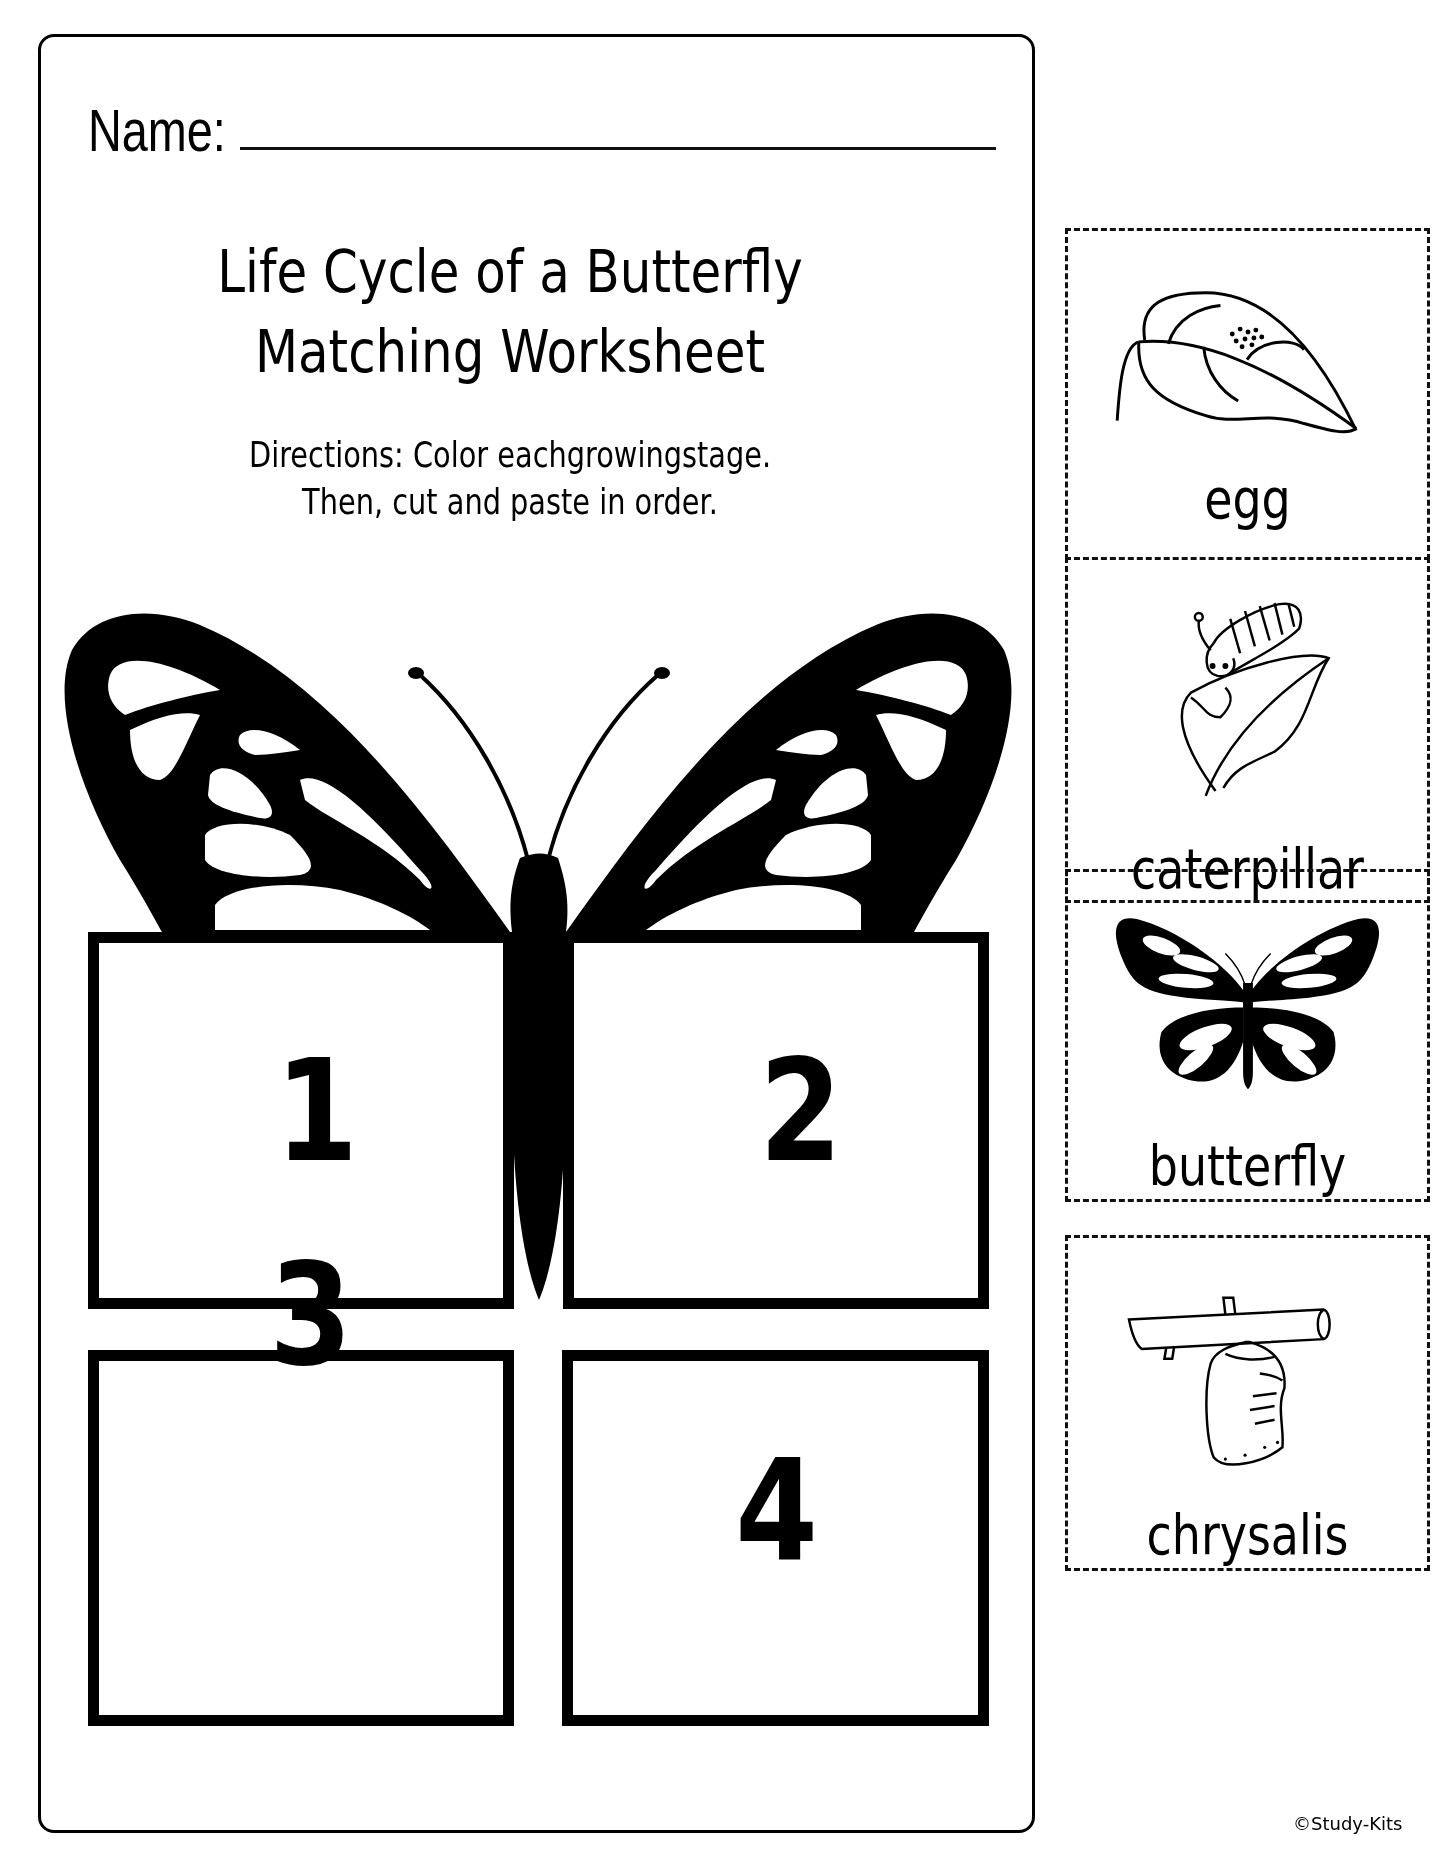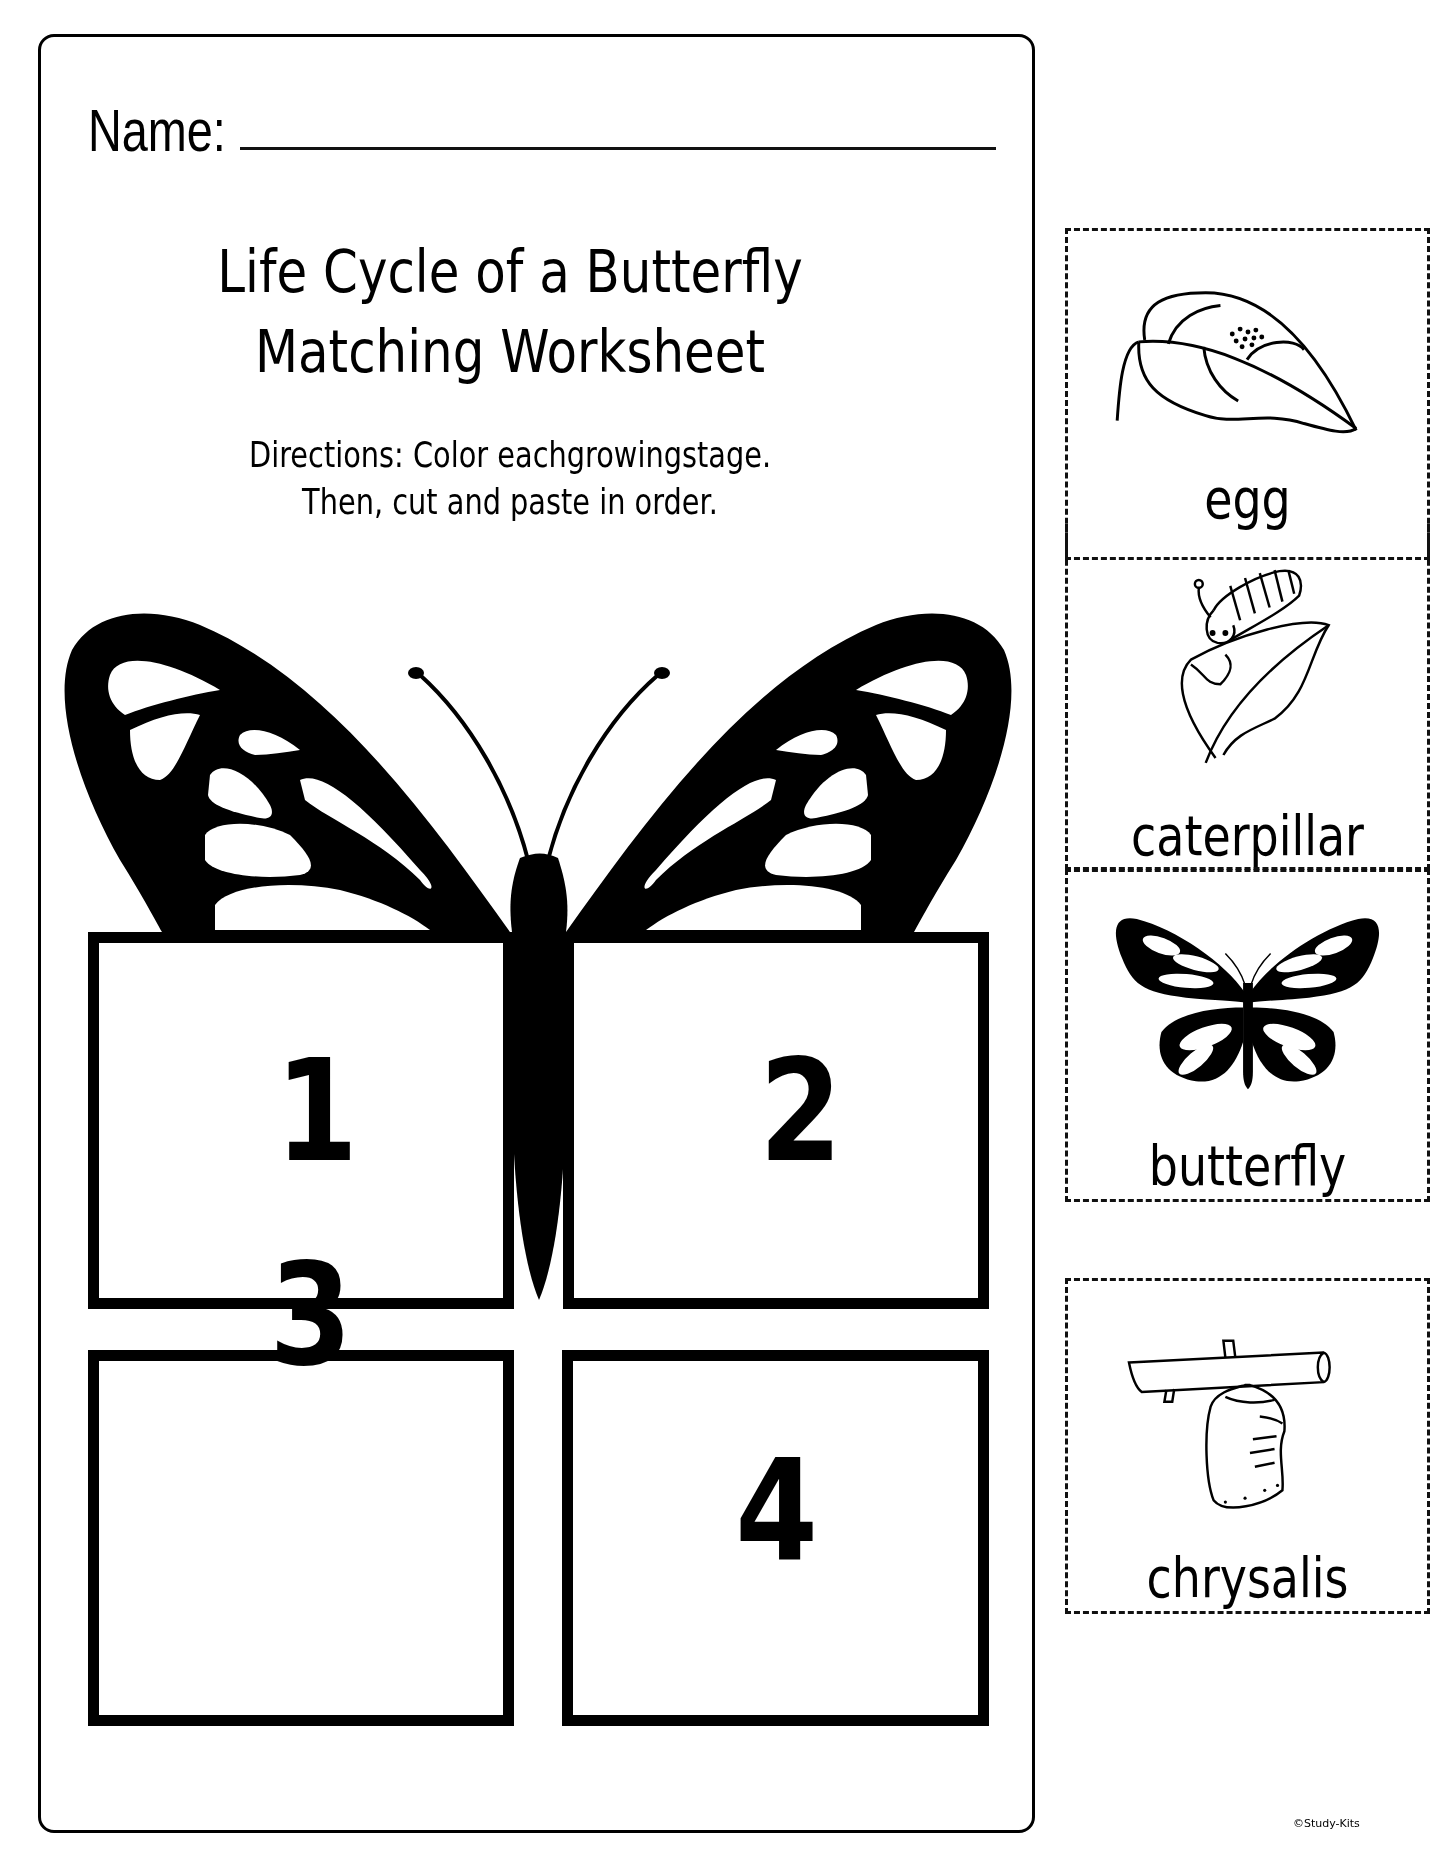--- a/index.html
+++ b/index.html
@@ -20,26 +20,26 @@
   .box2 { left: 563px; top: 932px; width: 426px; height: 377px; }
   .box3 { left: 88px; top: 1350px; width: 426px; height: 376px; }
   .box4 { left: 562px; top: 1350px; width: 427px; height: 376px; }
   .num { font-family: "DejaVu Sans", sans-serif; font-size: 140px; line-height: 140px; font-weight: bold; transform: scaleX(0.85); }
   .n1 { left: 268px; top: 1042px; }
   .n2 { left: 752px; top: 1042px; }
   .n3 { left: 262px; top: 1246px; }
   .n4 { left: 728px; top: 1442px; }
   .card { left: 1065px; width: 365px; border: 3px dashed #111; box-sizing: border-box; text-decoration: underline; }
   .card-egg { top: 228px; height: 332px; }
-  .card-cat { top: 524px; height: 346px; border-top: none; }
+  .card-cat { top: 557px; height: 346px; border-top: none; }
   .card-fly { top: 869px; height: 333px; border-top: 3px dashed #111; }
-  .card-chr { top: 1278px; height: 336px; border-top: 3px dashed #111; }
+  .card-chr { top: 1235px; height: 336px; border-top: 3px dashed #111; }
   .card-label { position: absolute; left: 0; width: 100%; text-align: center; font-family: "DejaVu Sans", sans-serif; font-size: 56px; line-height: 64px; white-space: nowrap; transform: scaleX(0.82); transform-origin: center top; }
   .card-art { position: absolute; left: 0; top: 0; width: 100%; }
-  .copyright { left: 1293px; top: 1814px; font-family: "DejaVu Sans", sans-serif; font-size: 11px; line-height: 20px; white-space: nowrap; }
+  .copyright { left: 1293px; top: 1814px; font-family: "DejaVu Sans", sans-serif; font-size: 18px; line-height: 20px; white-space: nowrap; }
 </style>
 </head>
 <body>
 
 <div class="abs frame"></div>
 
 <div class="abs name-label">Name:</div>
 <div class="abs name-line"></div>
 
 <div class="abs title l1">Life Cycle of a Butterfly</div>

